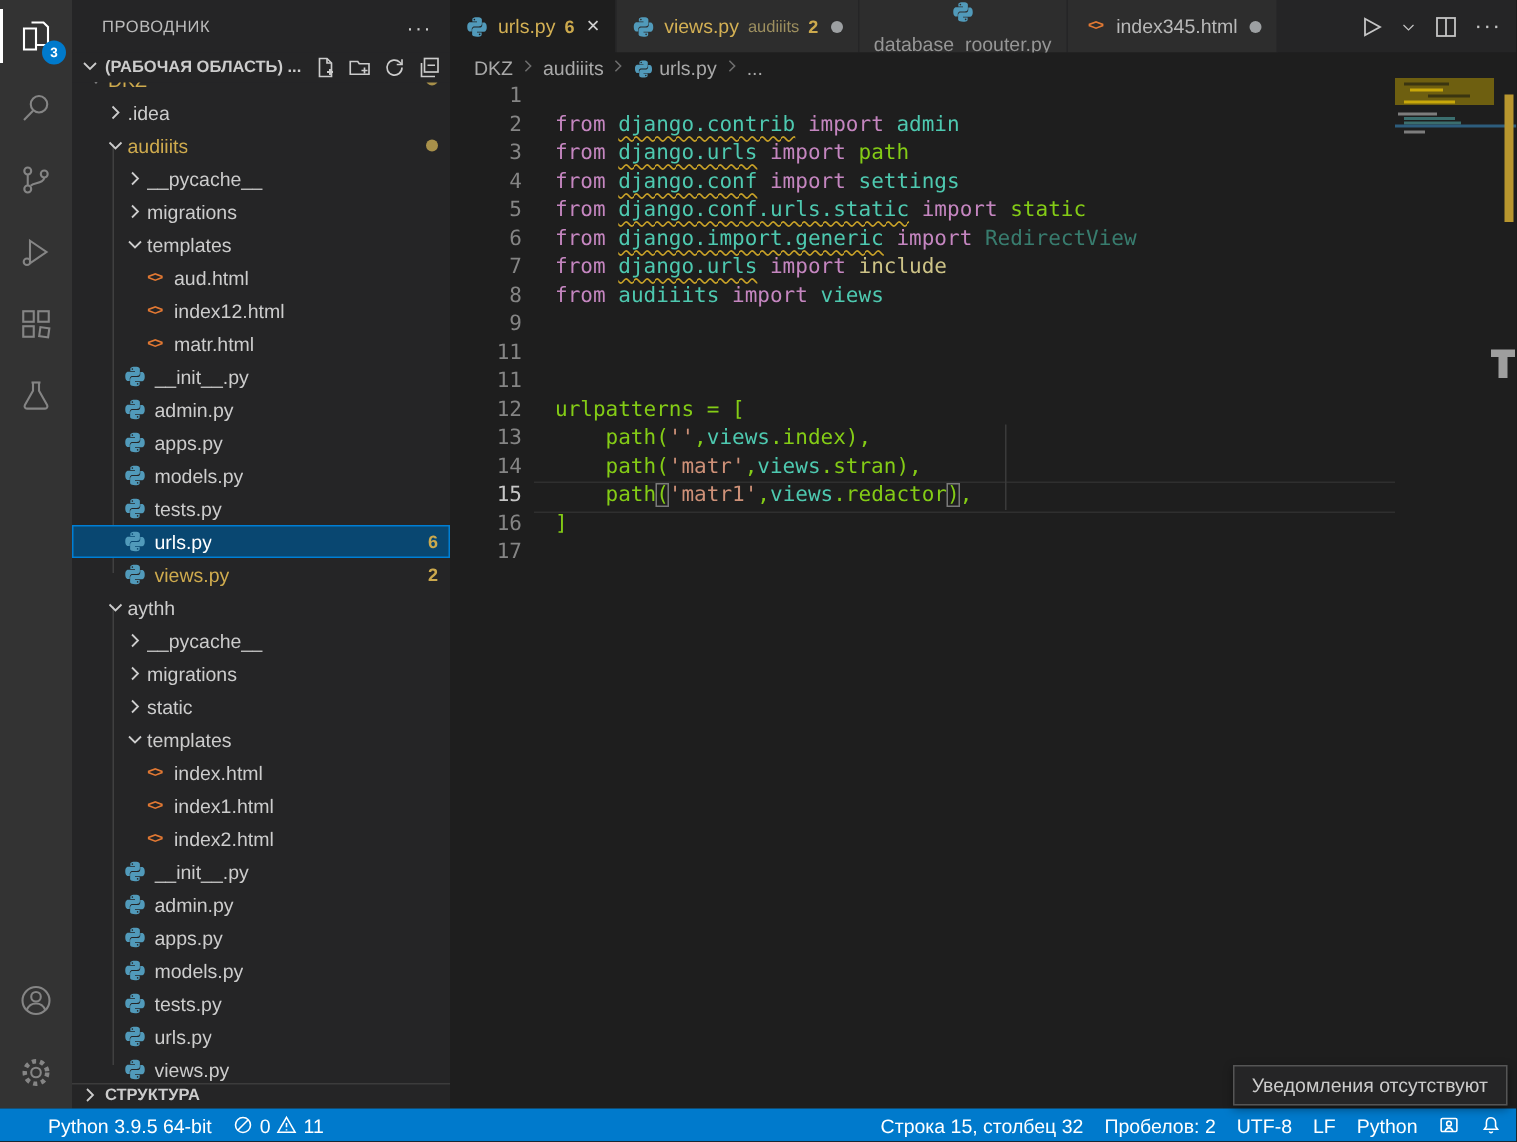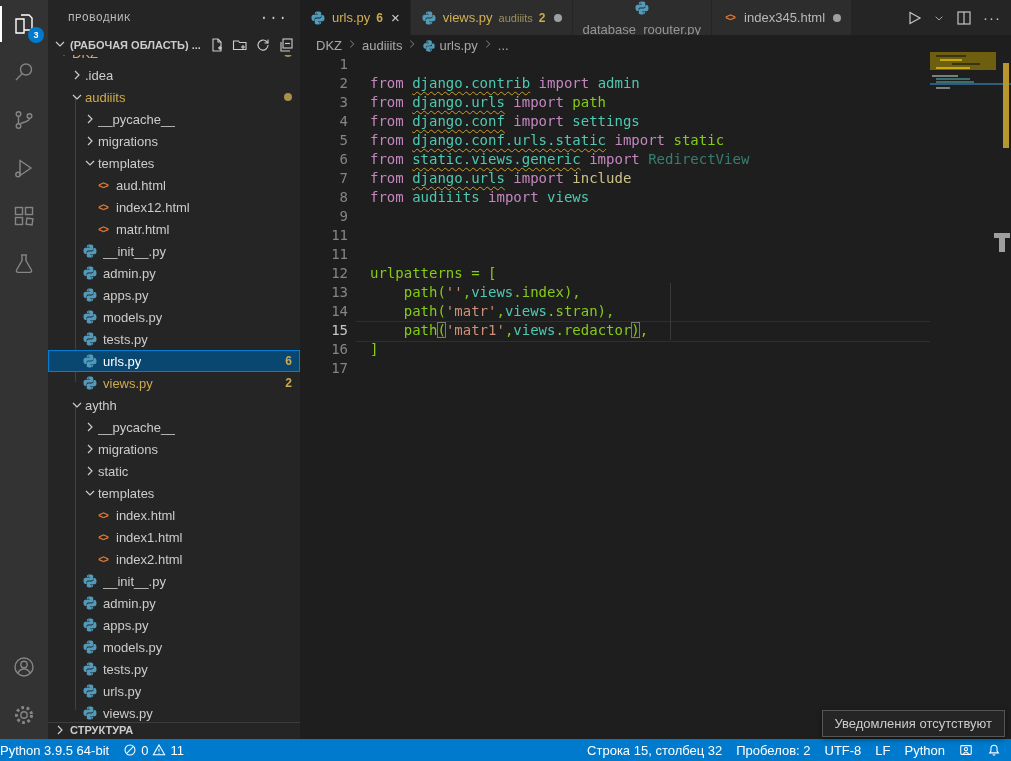--- a/index.html
+++ b/index.html
@@ -11,21 +11,21 @@
   .activitybar { position:absolute; left:0; top:0; width:48px; height:739px; background:#333333; z-index:5; }
   .ab-item { position:relative; width:48px; height:48px; display:flex; align-items:center; justify-content:center; color:#858585; }
   .ab-item.active { color:#ffffff; }
   .ab-item.active::before { content:""; position:absolute; left:0; top:6px; bottom:6px; width:2px; background:#ffffff; }
   .ab-item svg { width:24px; height:24px; stroke:currentColor; fill:none; stroke-width:1.4; }
   .ab-badge { position:absolute; right:4px; bottom:5px; min-width:16px; height:16px; border-radius:8px; background:#007acc; color:#fff; font-size:9px; display:flex; align-items:center; justify-content:center; font-weight:bold; }
   .ab-bottom { position:absolute; bottom:0; left:0; }
 
   
   .sidebar { position:absolute; left:48px; top:0; width:252px; height:739px; background:#252526; color:#cccccc; overflow:hidden; }
-  .sb-titlerow { height:35px; display:flex; align-items:center; padding:0 12px 0 20px; font-size:11px; color:#bbbbbb; letter-spacing:.4px;font-family:Liberation Mono, monospace; }
+  .sb-titlerow { height:35px; display:flex; align-items:center; padding:0 12px 0 20px; font-size:11px; color:#bbbbbb; letter-spacing:.4px; }
   .sb-titlerow .grow { flex:1; }
   .sb-ellipsis { color:#cccccc; font-size:14px; letter-spacing:1px; }
   .sb-sectionheader { position:relative; z-index:3; height:20px; display:flex; align-items:center; gap:2px; padding:0 6px 0 4px; font-size:11px; font-weight:bold; color:#cccccc; background:#252526; }
   .sb-sectionheader .label { white-space:nowrap; overflow:hidden; flex:0 1 auto; }
   .sb-sectionheader .grow { flex:1; }
   .sb-actions { display:flex; gap:7px; align-items:center; }
   .sb-actions svg { width:16px; height:16px; stroke:#cccccc; fill:none; stroke-width:1.1; }
   .tree-wrap { position:absolute; left:0; top:54px; width:252px; height:668px; overflow:hidden; }
   .tree-inner { position:relative; margin-top:-12px; }
   .guide { position:absolute; width:1px; background:#404040; left:27px; z-index:0; }
@@ -82,21 +82,21 @@
   .mm-dash { position:absolute; height:2px; }
   .minimap-codeline { position:absolute; height:2px; }
   .minimap-currentline { position:absolute; left:630px; top:83px; width:81px; height:2px; background:#2d5d7d; }
   .ruler-warn { position:absolute; left:703px; top:63px; width:6px; height:85px; background:#b8962e; }
   .t-artifact { position:absolute; left:694px; top:233px; width:17px; height:20px; }
   .t-artifact .bar { position:absolute; left:0; top:0; width:16px; height:5px; background:#9e9e9e; }
   .t-artifact .stem { position:absolute; left:5px; top:5px; width:6px; height:14px; background:#9e9e9e; }
 
   
   .statusbar { position:absolute; left:0; top:739px; width:1011px; height:22px; background:#007acc; color:#ffffff; display:flex; align-items:center; font-size:13px; z-index:8; }
-  .sb-left { display:flex; align-items:center; gap:14px; padding-left:0; }
+  .sb-left { display:flex; align-items:center; gap:14px; padding-left:32px; }
   .sb-right { margin-left:auto; display:flex; align-items:center; gap:14px; padding-right:10px; }
   .sb-item { display:flex; align-items:center; gap:4px; white-space:nowrap; }
   .sb-item svg { width:14px; height:14px; stroke:#ffffff; fill:none; stroke-width:1.2; }
 
   
   .toast { position:absolute; right:6px; bottom:24px; background:#252526; border:1px solid #555555; color:#cccccc; font-size:13px; padding:5px 12px; white-space:nowrap; box-shadow:0 2px 6px rgba(0,0,0,.4); z-index:9; }
 </style>
 </head>
 <body>
 
@@ -577,21 +577,21 @@
             <polyline points="6,4 10,8 6,12"></polyline>
           </svg></span>
         <span>...</span>
       </div>
     <div class="code" id="code">
         <div class="cline"><span class="gut">1</span><span class="src"></span></div>
         <div class="cline"><span class="gut">2</span><span class="src"><span class="tok-kw">from </span><span class="tok-mod sq">django.contrib</span><span class="tok-pl"> </span><span class="tok-kw">import </span><span class="tok-mod">admin</span></span></div>
         <div class="cline"><span class="gut">3</span><span class="src"><span class="tok-kw">from </span><span class="tok-mod sq">django.urls</span><span class="tok-pl"> </span><span class="tok-kw">import </span><span class="tok-pl">path</span></span></div>
         <div class="cline"><span class="gut">4</span><span class="src"><span class="tok-kw">from </span><span class="tok-mod sq">django.conf</span><span class="tok-pl"> </span><span class="tok-kw">import </span><span class="tok-mod">settings</span></span></div>
         <div class="cline"><span class="gut">5</span><span class="src"><span class="tok-kw">from </span><span class="tok-mod sq">django.conf.urls.static</span><span class="tok-pl"> </span><span class="tok-kw">import </span><span class="tok-pl">static</span></span></div>
-        <div class="cline"><span class="gut">6</span><span class="src"><span class="tok-kw">from </span><span class="tok-mod sq">static.views.generic</span><span class="tok-pl"> </span><span class="tok-kw">import </span><span class="tok-moddim">RedirectView</span></span></div>
+        <div class="cline"><span class="gut">6</span><span class="src"><span class="tok-kw">from </span><span class="tok-mod sq">django.import.generic</span><span class="tok-pl"> </span><span class="tok-kw">import </span><span class="tok-moddim">RedirectView</span></span></div>
         <div class="cline"><span class="gut">7</span><span class="src"><span class="tok-kw">from </span><span class="tok-mod sq">django.urls</span><span class="tok-pl"> </span><span class="tok-kw">import </span><span class="tok-kh">include</span></span></div>
         <div class="cline"><span class="gut">8</span><span class="src"><span class="tok-kw">from </span><span class="tok-mod">audiiits</span><span class="tok-pl"> </span><span class="tok-kw">import </span><span class="tok-mod">views</span></span></div>
         <div class="cline"><span class="gut">9</span><span class="src"></span></div>
         <div class="cline"><span class="gut">11</span><span class="src"></span></div>
         <div class="cline"><span class="gut">11</span><span class="src"></span></div>
         <div class="cline"><span class="gut">12</span><span class="src"><span class="tok-pl">urlpatterns</span><span class="tok-pl"> = [</span></span></div>
         <div class="cline"><span class="gut">13</span><span class="src"><span class="tok-pl">    path(</span><span class="tok-str">''</span><span class="tok-pl">,</span><span class="tok-mod">views</span><span class="tok-pl">.index</span><span class="tok-pl">),</span></span></div>
         <div class="cline"><span class="gut">14</span><span class="src"><span class="tok-pl">    path(</span><span class="tok-str">'matr'</span><span class="tok-pl">,</span><span class="tok-mod">views</span><span class="tok-pl">.stran</span><span class="tok-pl">),</span></span></div>
         <div class="cline activeln"><span class="gut">15</span><span class="src"><span class="tok-pl">    path</span><span class="tok-pl bx">(</span><span class="tok-str">'matr1'</span><span class="tok-pl">,</span><span class="tok-mod">views</span><span class="tok-pl">.redactor</span><span class="tok-pl bx">)</span><span class="tok-pl">,</span></span></div>
         <div class="cline"><span class="gut">16</span><span class="src"><span class="tok-pl">]</span></span></div>

